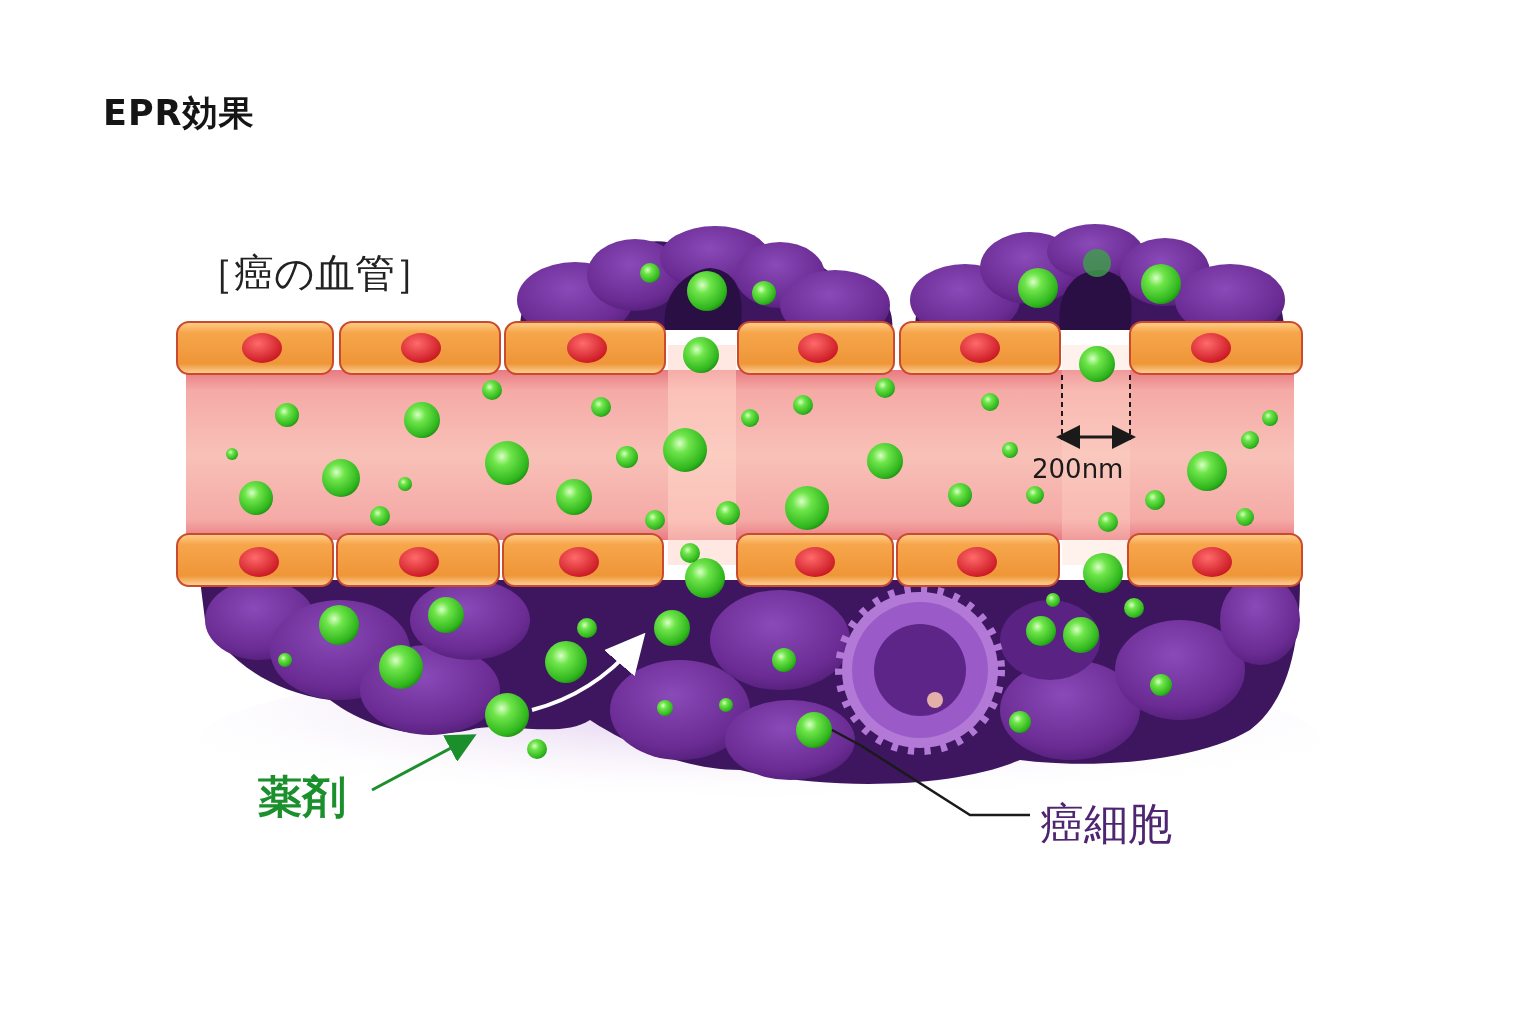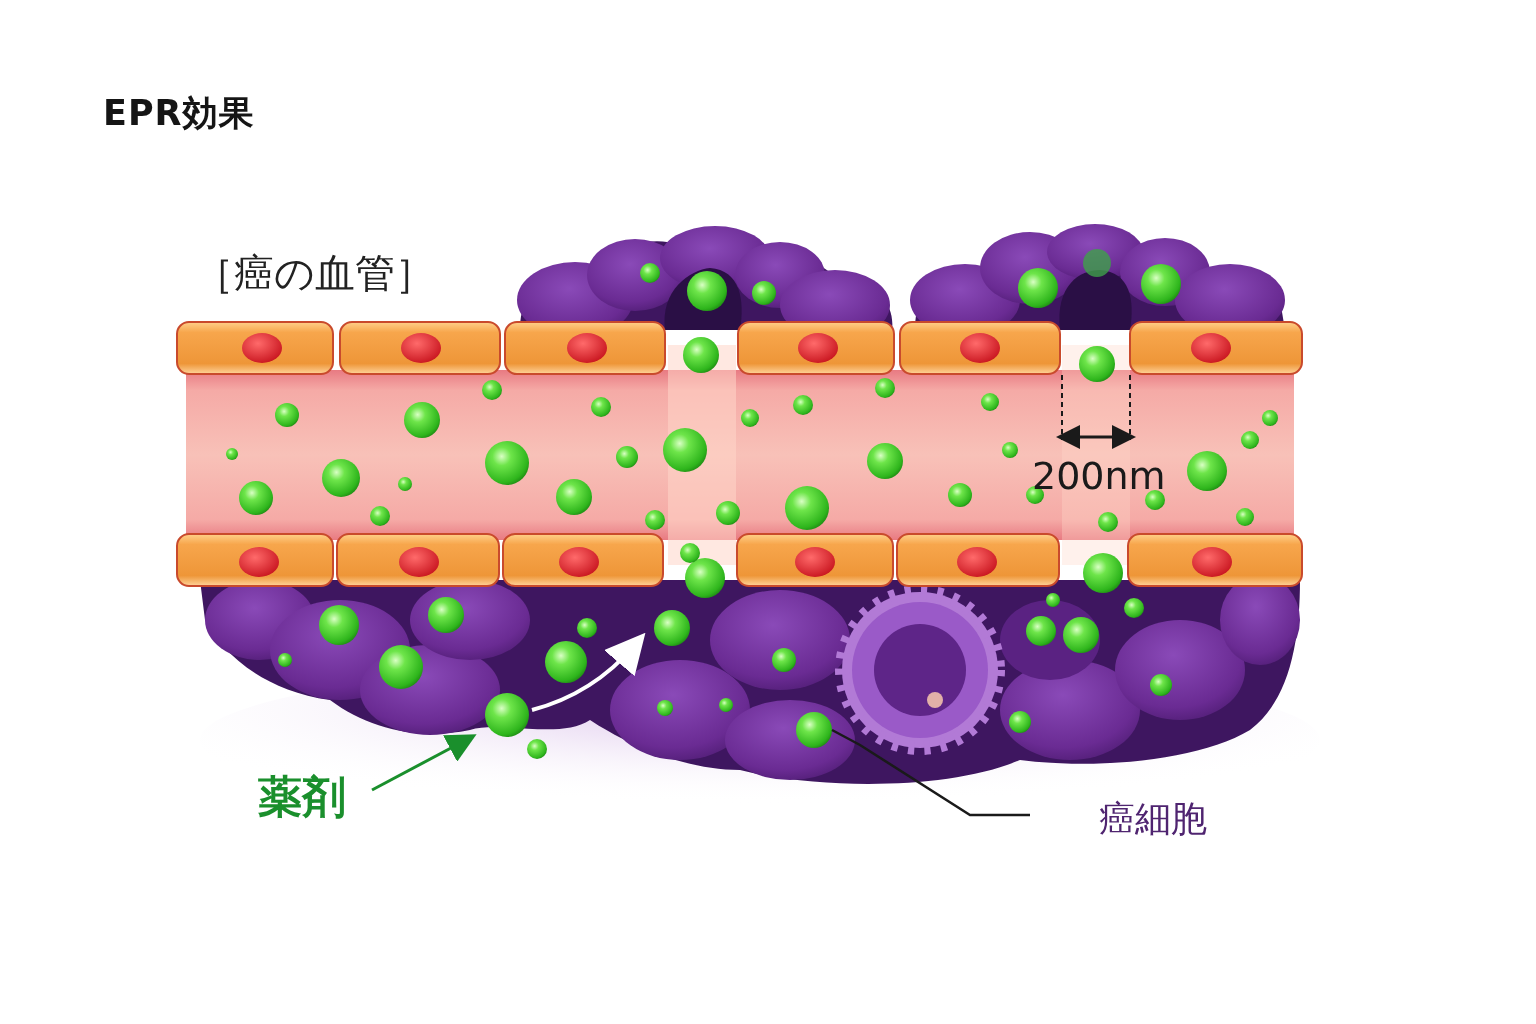--- a/index.html
+++ b/index.html
@@ -2,23 +2,23 @@
 <html><head>
 <meta charset="utf-8">
 <style>
   html, body { margin:0; padding:0; background:#ffffff; }
   body { width:1536px; height:1024px; position:relative; overflow:hidden;
          font-family:"DejaVu Sans", "Liberation Sans", sans-serif; }
   .title { position:absolute; left:103px; top:78px; font-size:35px; font-weight:bold;
            color:#151515; letter-spacing:1px;margin-top:12px; }
   .vessel-label { position:absolute; left:194px; top:246px; font-size:40px; color:#222; }
   .svgwrap { position:absolute; left:0; top:0; width:1536px; height:1024px; }
-  .scale-label { position:absolute; left:1032px; top:454px; font-size:38px; color:#1a1a1a; }
+  .scale-label { position:absolute; left:1032px; top:454px; font-size:26px; color:#1a1a1a; }
   .drug-label { position:absolute; left:258px; top:768px; font-size:44px; color:#1a8f2c; font-weight:bold; }
-  .cancer-label { position:absolute; left:1099px; top:795px; font-size:36px; color:#4f2470; }
+  .cancer-label { position:absolute; left:1040px; top:795px; font-size:44px; color:#4f2470; }
 </style>
 </head>
 <body>
 
 <div class="title">EPR効果</div>
 <div class="vessel-label">［癌の血管］</div>
 
 <svg class="svgwrap" viewBox="0 0 1536 1024" xmlns="http://www.w3.org/2000/svg">
   <defs>
     <radialGradient id="drug" cx="0.38" cy="0.35" r="0.7">

